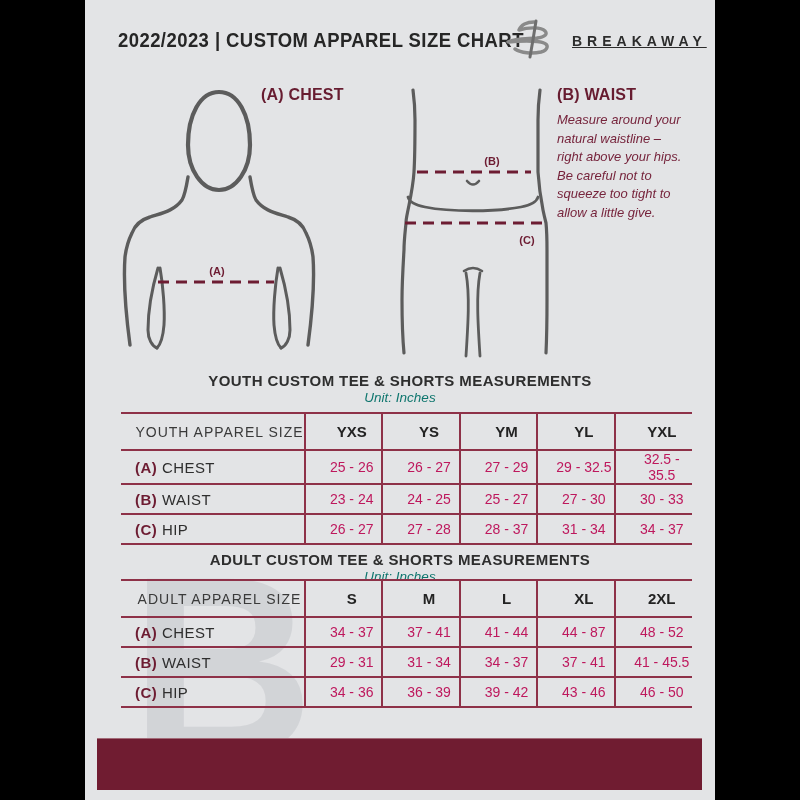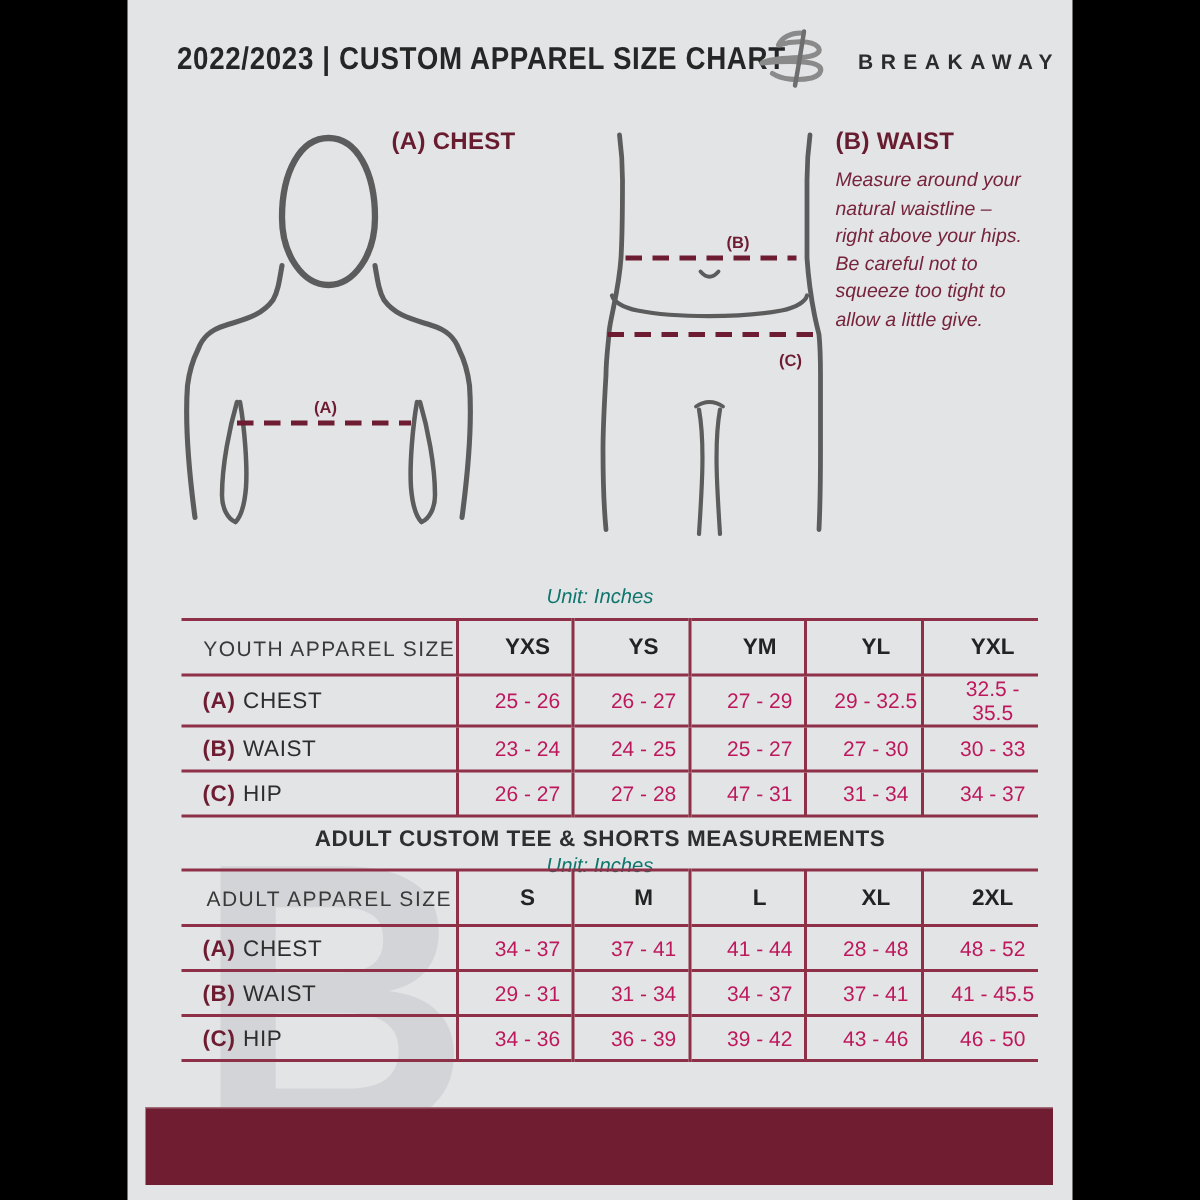--- a/index.html
+++ b/index.html
@@ -12,21 +12,21 @@
   *{margin:0;padding:0;box-sizing:border-box;}
   html,body{width:800px;height:800px;}
   body{font-family:"Liberation Sans",sans-serif;background:#000;}
   .stage{position:relative;width:800px;height:800px;background:#000;overflow:hidden;}
   .doc{position:absolute;left:85px;top:0;width:630px;height:800px;background:var(--doc-bg);}
 
   
   .hdr-title{position:absolute;left:33px;top:28px;font-size:21px;font-weight:700;color:#262626;
     letter-spacing:.5px;transform:scaleX(.88);transform-origin:left center;white-space:nowrap;}
   .brand{position:absolute;left:487px;top:33px;font-size:14px;font-weight:700;color:#2c2c2c;
-    letter-spacing:5px;white-space:nowrap;}
+    letter-spacing:5px;white-space:nowrap;text-decoration:underline;}
   .logo{position:absolute;left:418px;top:16px;width:58px;height:46px;}
 
   
   .instr{position:absolute;color:var(--maroon);}
   .instr h3{font-size:16px;font-weight:700;letter-spacing:.2px;color:#671c30;margin-bottom:7px;}
   .instr p{font-size:13px;font-style:italic;line-height:18.5px;color:#76243c;white-space:pre-line;}
   .instr-a{left:176px;top:86px;width:180px;}
   .instr-b{left:472px;top:86px;width:158px;}
   .instr-c{left:472px;top:219px;width:162px;}
 
@@ -114,20 +114,21 @@
       <p>Measure around your
 natural waistline –
 right above your hips.
 Be careful not to
 squeeze too tight to
 allow a little give.</p>
     </div>
 
     <div class="watermark">B</div>
 
+    <div class="sec-title youth-title">YOUTH CUSTOM TEE &amp; SHORTS MEASUREMENTS</div>
     <div class="sec-unit youth-unit">Unit: Inches</div>
     <div class="tbl-wrap youth-table">
       <table>
         <colgroup>
             <col class="c0">
             <col>
             <col>
             <col>
             <col>
             <col>
@@ -156,21 +157,21 @@
               <td class="val">23 - 24</td>
               <td class="val">24 - 25</td>
               <td class="val">25 - 27</td>
               <td class="val">27 - 30</td>
               <td class="val">30 - 33</td>
             </tr>
             <tr>
               <td class="row-label"><span class="key">(C)</span><span class="lbl">HIP</span></td>
               <td class="val">26 - 27</td>
               <td class="val">27 - 28</td>
-              <td class="val">47 - 31</td>
+              <td class="val">28 - 37</td>
               <td class="val">31 - 34</td>
               <td class="val">34 - 37</td>
             </tr>
           </tbody>
       </table>
     </div>
 
     <div class="sec-title adult-title">ADULT CUSTOM TEE &amp; SHORTS MEASUREMENTS</div>
     <div class="sec-unit adult-unit">Unit: Inches</div>
     <div class="tbl-wrap adult-table">
@@ -192,21 +193,21 @@
               <th class="col-hdr">XL</th>
               <th class="col-hdr">2XL</th>
             </tr>
           </thead>
         <tbody>
             <tr>
               <td class="row-label"><span class="key">(A)</span><span class="lbl">CHEST</span></td>
               <td class="val">34 - 37</td>
               <td class="val">37 - 41</td>
               <td class="val">41 - 44</td>
-              <td class="val">28 - 48</td>
+              <td class="val">44 - 87</td>
               <td class="val">48 - 52</td>
             </tr>
             <tr>
               <td class="row-label"><span class="key">(B)</span><span class="lbl">WAIST</span></td>
               <td class="val">29 - 31</td>
               <td class="val">31 - 34</td>
               <td class="val">34 - 37</td>
               <td class="val">37 - 41</td>
               <td class="val">41 - 45.5</td>
             </tr>

